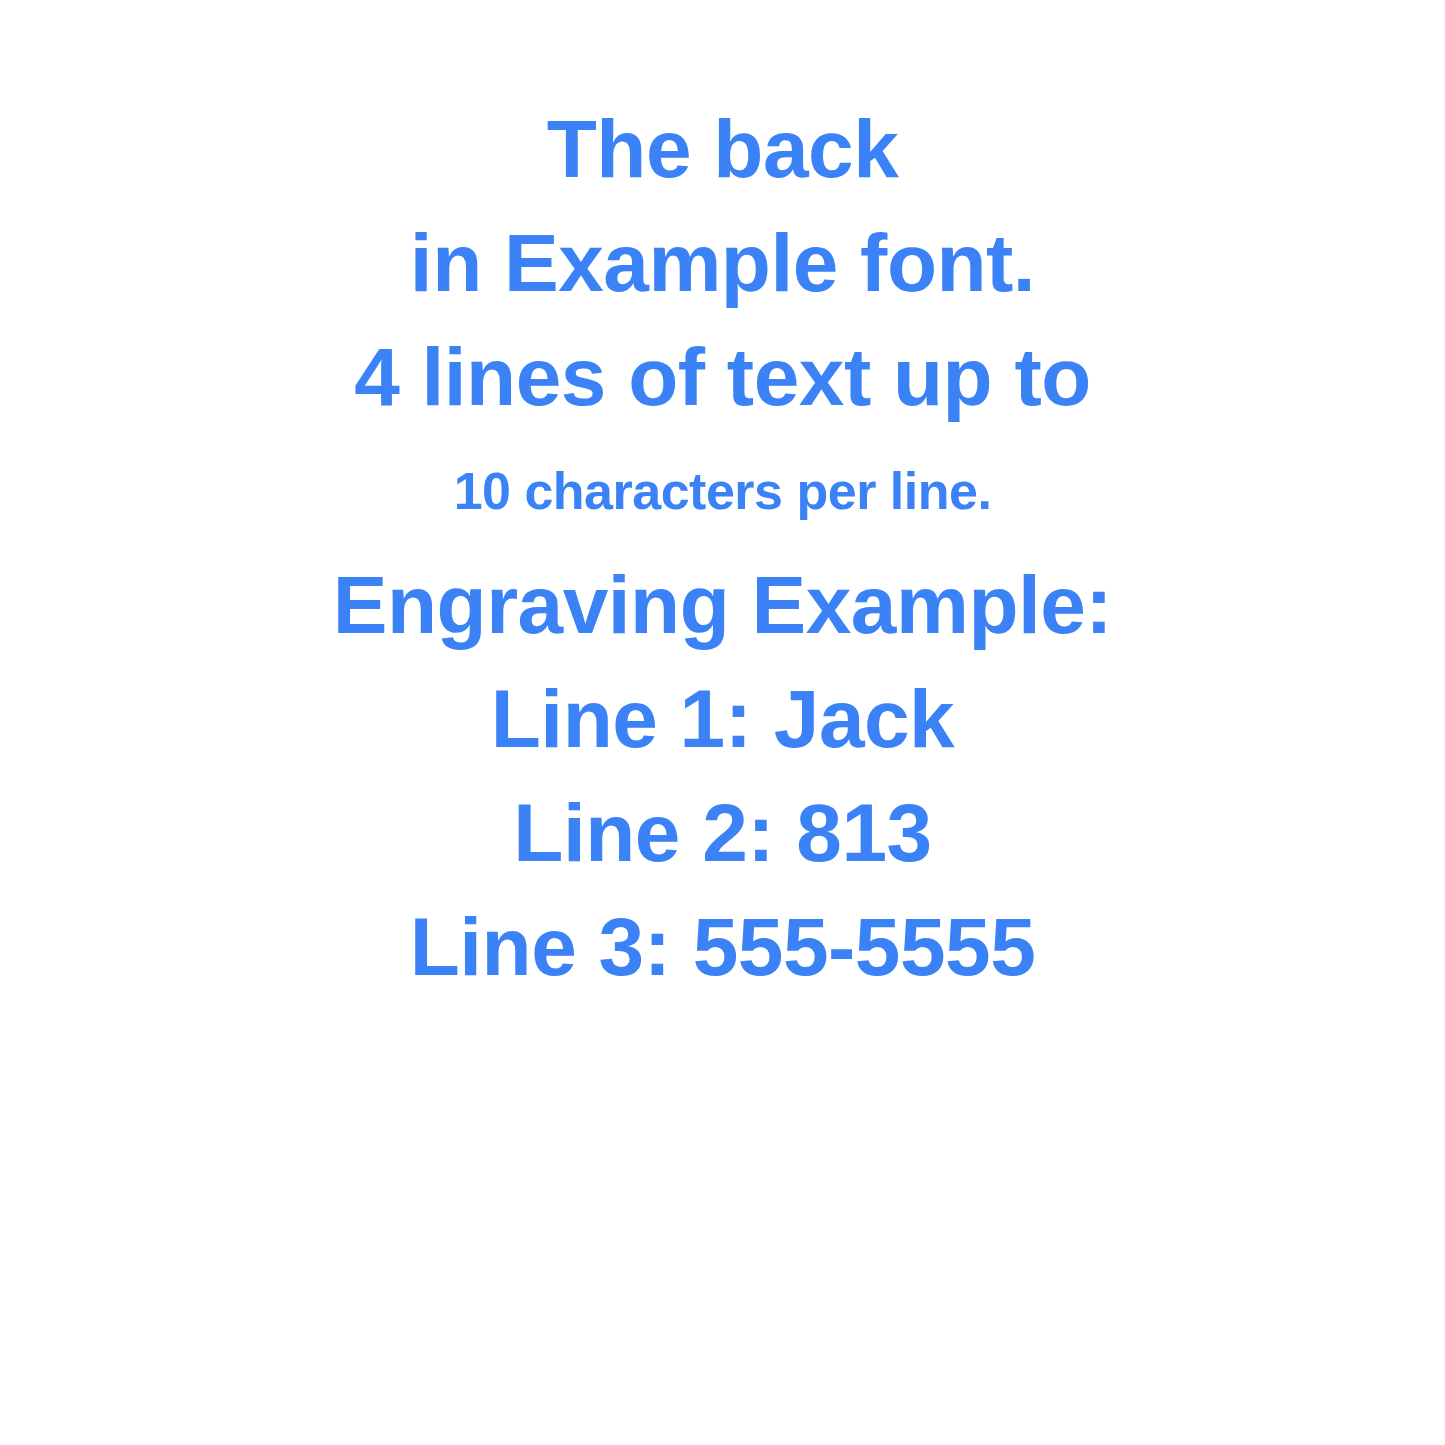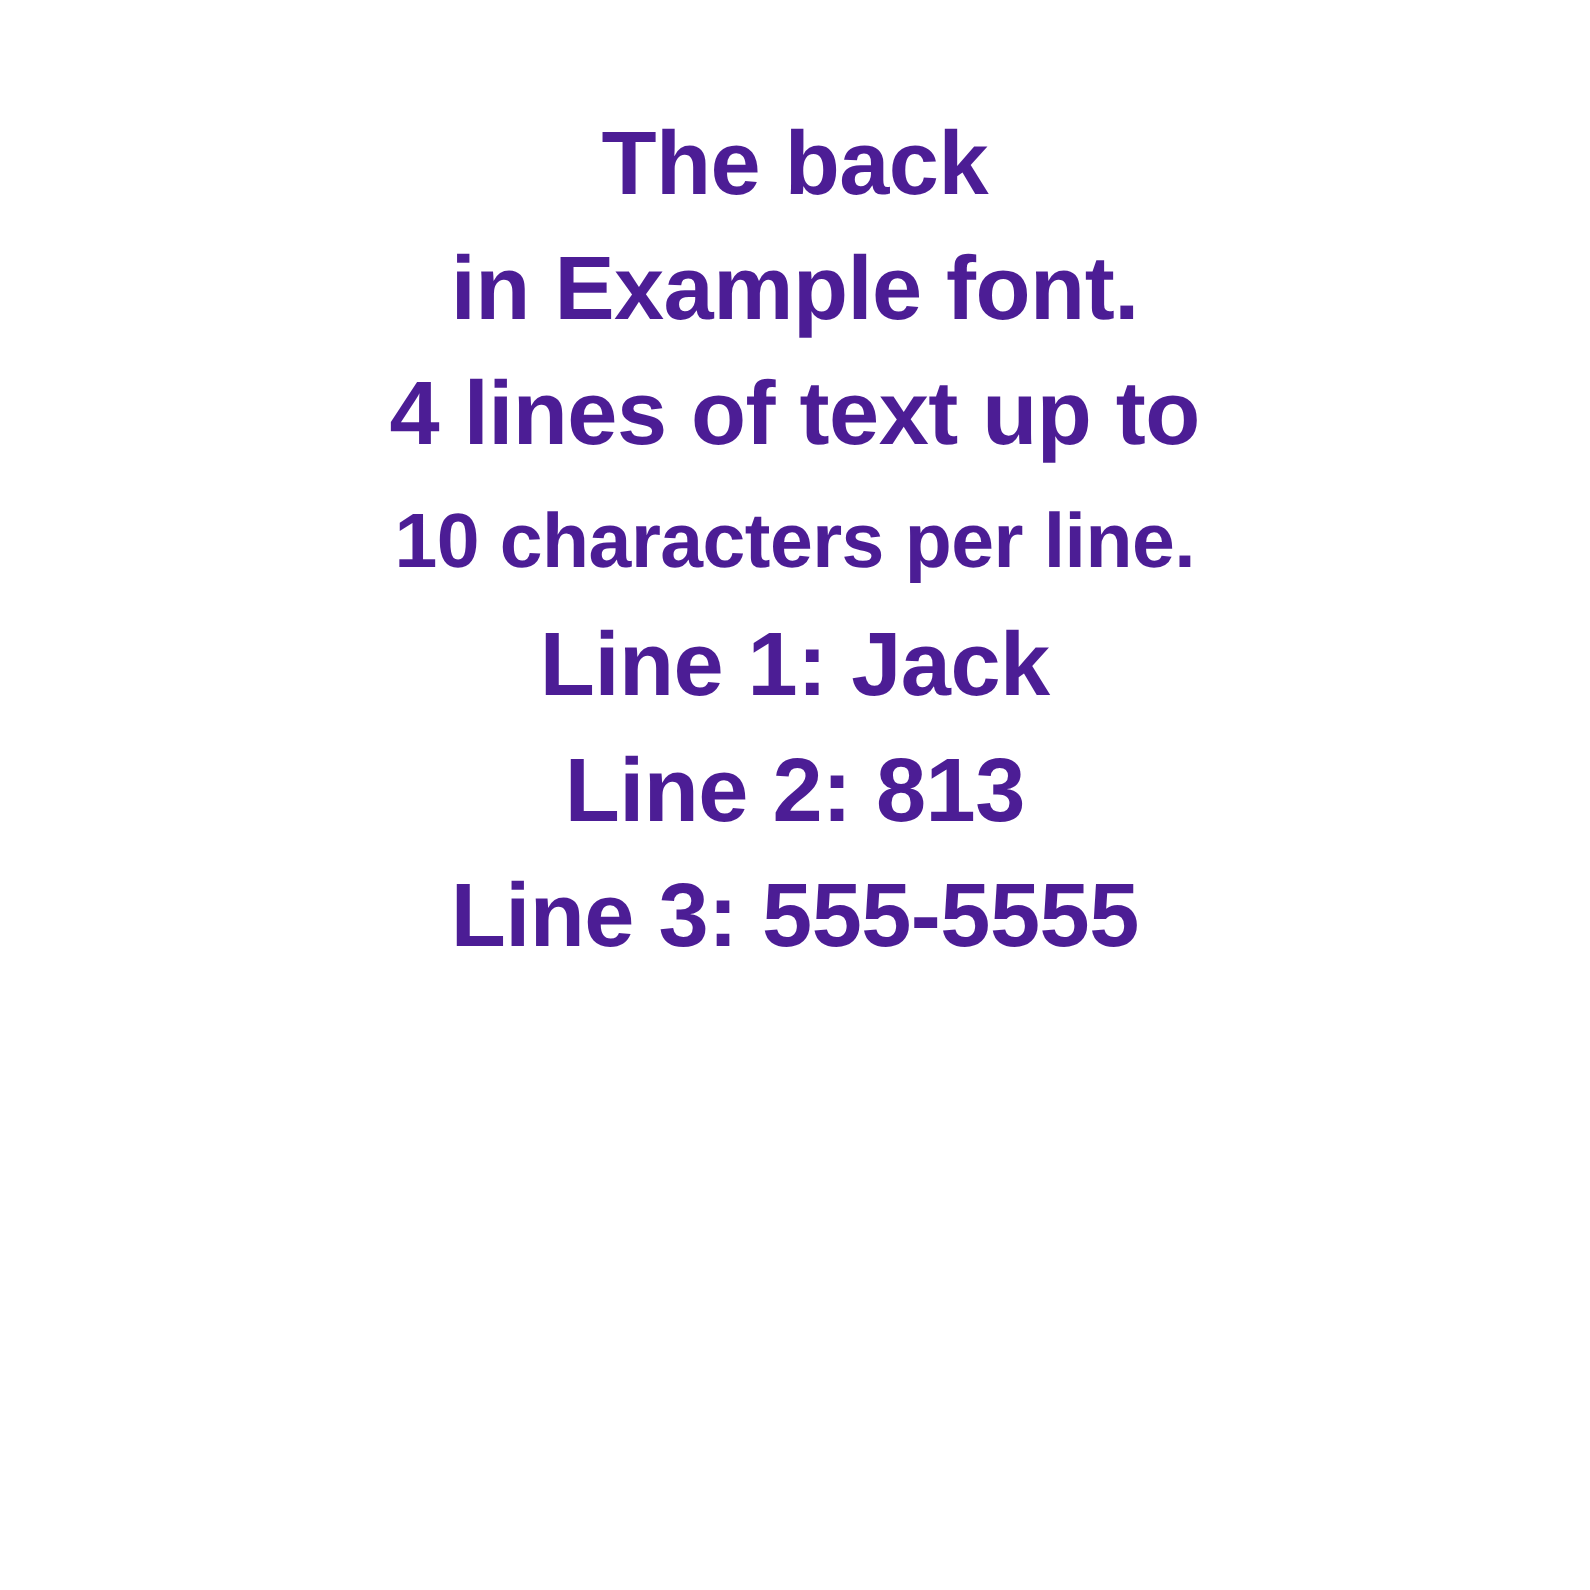--- a/index.html
+++ b/index.html
@@ -27,37 +27,38 @@
   .info-block {
     width: 100%;
     display: flex;
     flex-direction: column;
     align-items: center;
   }
   .line {
     display: block;
     width: 100%;
     text-align: center;
-    color: #4c1d95;
+    color: #3b82f6;
     font-weight: 700;
     font-size: 82px;
     line-height: 114px;
     letter-spacing: -0.5px;
     white-space: nowrap;
   }
   .line.small {
-    font-size: 70px;
+    font-size: 52px;
   }
 </style>
 </head>
 <body>
 
 <div class="page">
   <div class="info-block">
     <span class="line">The back</span>
     <span class="line">in Example font.</span>
     <span class="line">4 lines of text up to</span>
     <span class="line small">10 characters per line.</span>
+    <span class="line">Engraving Example:</span>
     <span class="line">Line 1: Jack</span>
     <span class="line">Line 2: 813</span>
     <span class="line">Line 3: 555-5555</span>
   </div>
 </div>
 
 </body></html>

